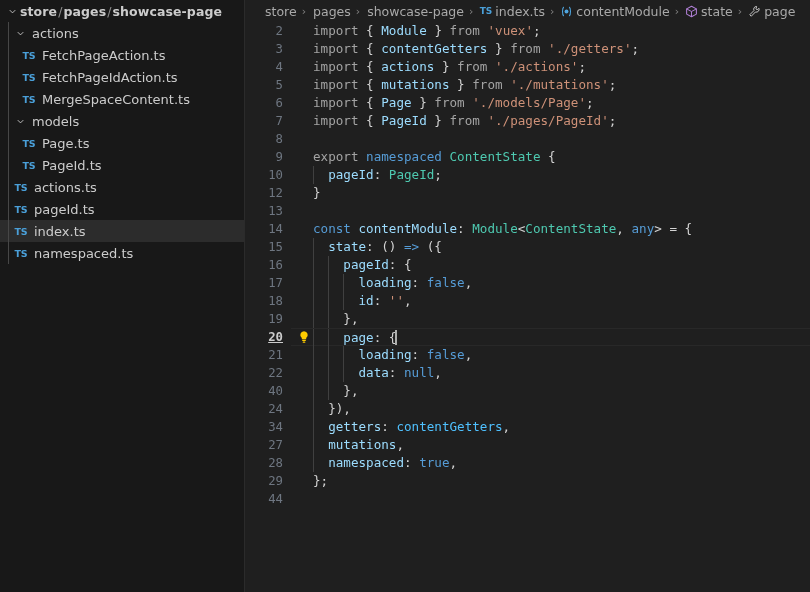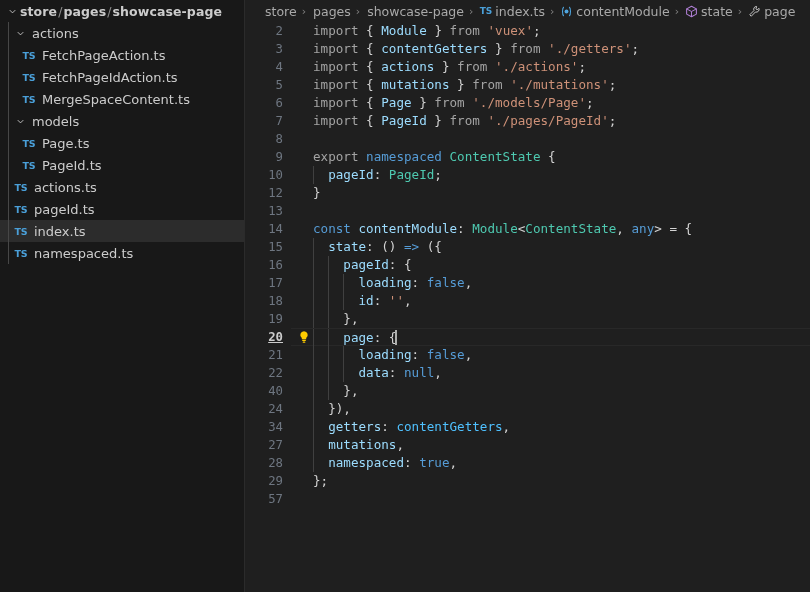--- a/index.html
+++ b/index.html
@@ -420,17 +420,17 @@
               <rect x="6.5" y="13.2" width="3" height="1.3" rx="0.6" fill="#ffcc00"></rect>
             </svg></div><div class="code-text-wrap"><div class="ind-guides"><div class="ind-guide" style="left: 0px;"></div><div class="ind-guide" style="left: 15.16px;"></div></div><div class="code-text"><span class="t-pun">    </span><span class="t-var">page</span><span class="t-pun">: {</span><span class="cursor"></span></div></div></div>
         <div class="code-line"><div class="gutter">21</div><div class="code-text-wrap"><div class="ind-guides"><div class="ind-guide" style="left: 0px;"></div><div class="ind-guide" style="left: 15.16px;"></div><div class="ind-guide" style="left: 30.32px;"></div></div><div class="code-text"><span class="t-pun">      </span><span class="t-var">loading</span><span class="t-pun">: </span><span class="t-ctl">false</span><span class="t-pun">,</span></div></div></div>
         <div class="code-line"><div class="gutter">22</div><div class="code-text-wrap"><div class="ind-guides"><div class="ind-guide" style="left: 0px;"></div><div class="ind-guide" style="left: 15.16px;"></div><div class="ind-guide" style="left: 30.32px;"></div></div><div class="code-text"><span class="t-pun">      </span><span class="t-var">data</span><span class="t-pun">: </span><span class="t-ctl">null</span><span class="t-pun">,</span></div></div></div>
         <div class="code-line"><div class="gutter">40</div><div class="code-text-wrap"><div class="ind-guides"><div class="ind-guide" style="left: 0px;"></div><div class="ind-guide" style="left: 15.16px;"></div></div><div class="code-text"><span class="t-pun">    },</span></div></div></div>
         <div class="code-line"><div class="gutter">24</div><div class="code-text-wrap"><div class="ind-guides"><div class="ind-guide" style="left: 0px;"></div></div><div class="code-text"><span class="t-pun">  }),</span></div></div></div>
         <div class="code-line"><div class="gutter">34</div><div class="code-text-wrap"><div class="ind-guides"><div class="ind-guide" style="left: 0px;"></div></div><div class="code-text"><span class="t-pun">  </span><span class="t-var">getters</span><span class="t-pun">: </span><span class="t-fn">contentGetters</span><span class="t-pun">,</span></div></div></div>
         <div class="code-line"><div class="gutter">27</div><div class="code-text-wrap"><div class="ind-guides"><div class="ind-guide" style="left: 0px;"></div></div><div class="code-text"><span class="t-pun">  </span><span class="t-var">mutations</span><span class="t-pun">,</span></div></div></div>
         <div class="code-line"><div class="gutter">28</div><div class="code-text-wrap"><div class="ind-guides"><div class="ind-guide" style="left: 0px;"></div></div><div class="code-text"><span class="t-pun">  </span><span class="t-var">namespaced</span><span class="t-pun">: </span><span class="t-ctl">true</span><span class="t-pun">,</span></div></div></div>
         <div class="code-line"><div class="gutter">29</div><div class="code-text-wrap"><div class="code-text"><span class="t-pun">};</span></div></div></div>
-        <div class="code-line"><div class="gutter">57</div><div class="code-text-wrap"><div class="code-text"></div></div></div>
+        <div class="code-line"><div class="gutter">44</div><div class="code-text-wrap"><div class="code-text"></div></div></div>
       </div>
   </div>
 
 </div>
 
 </body></html>

